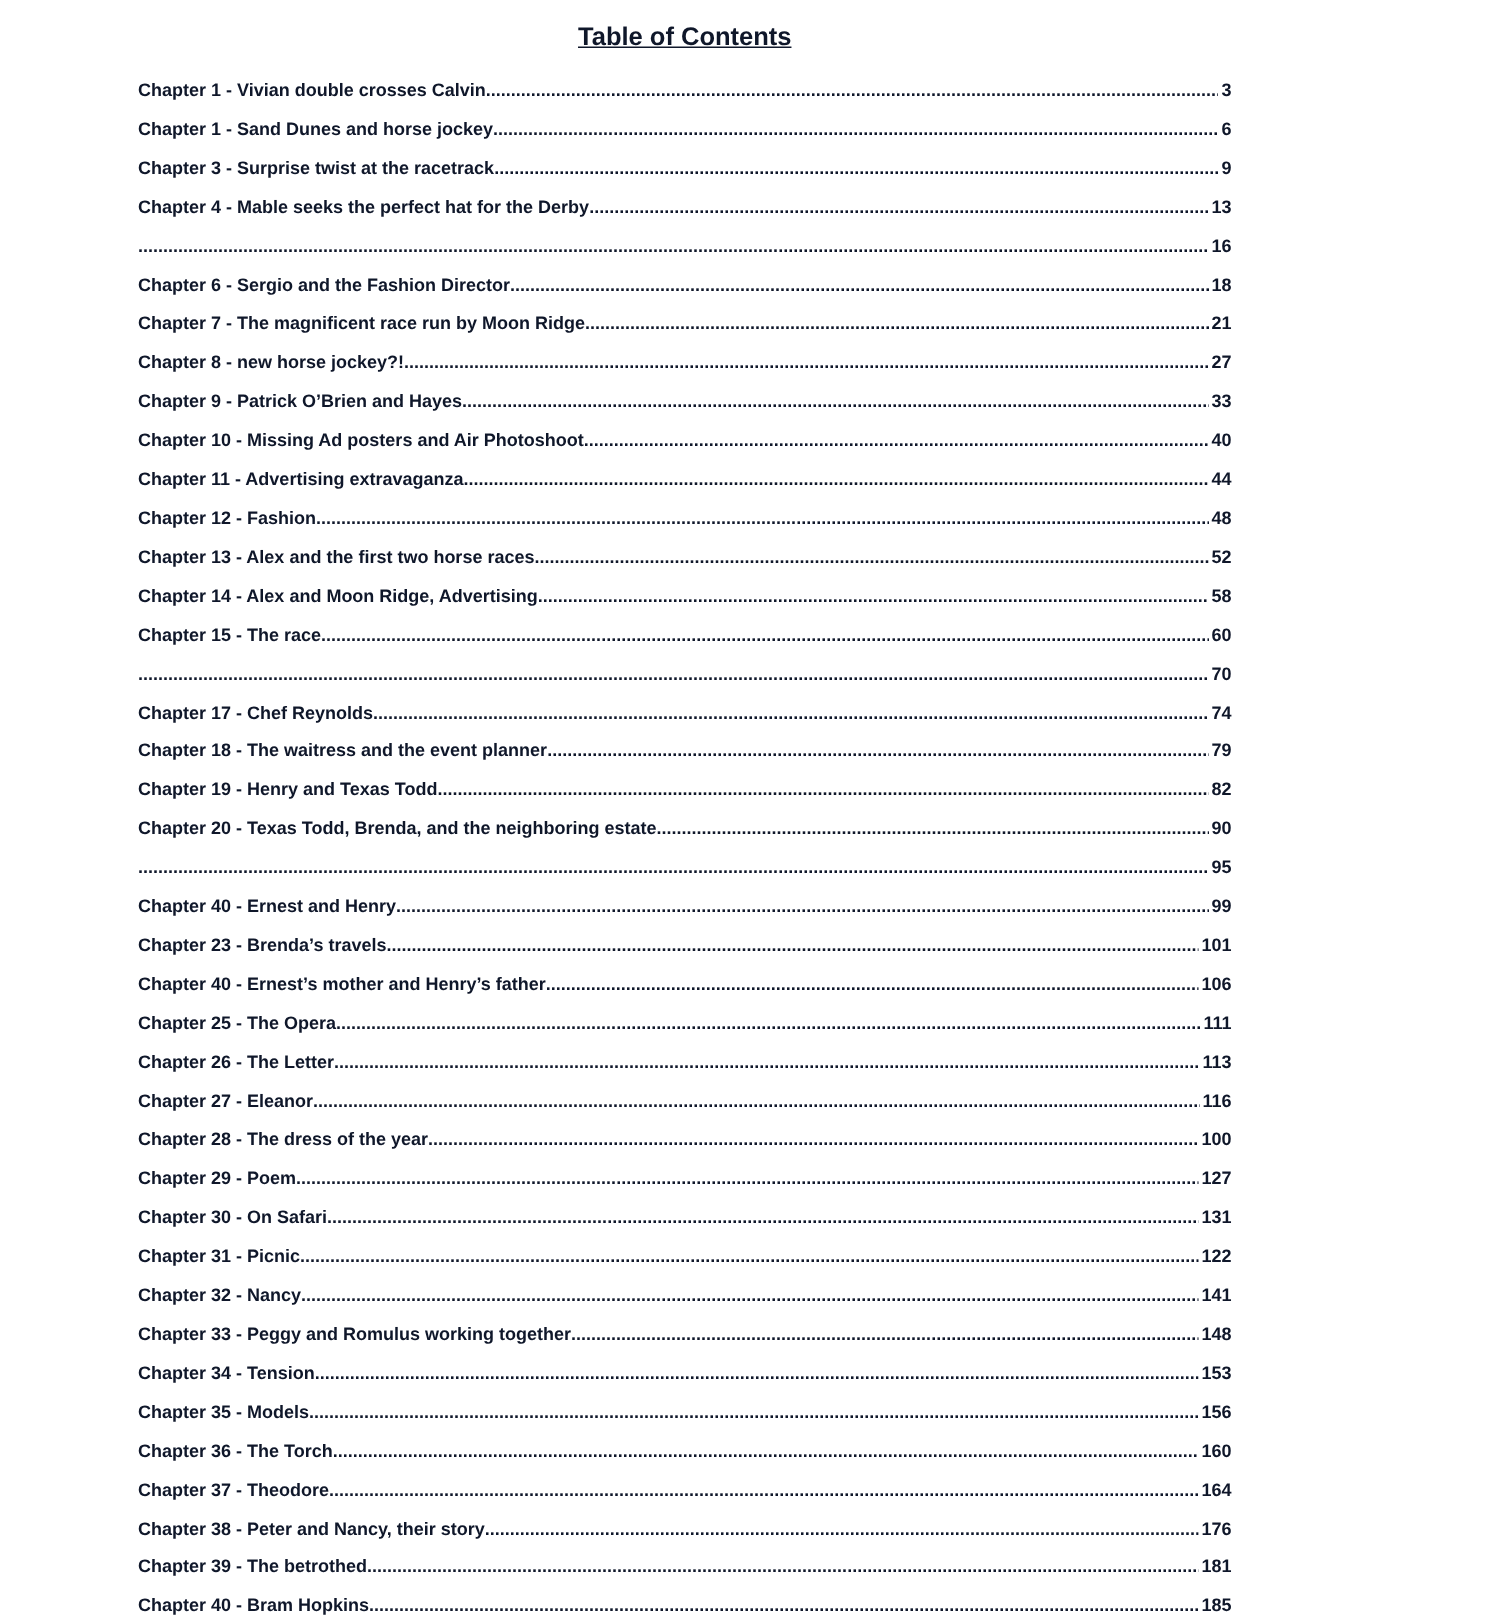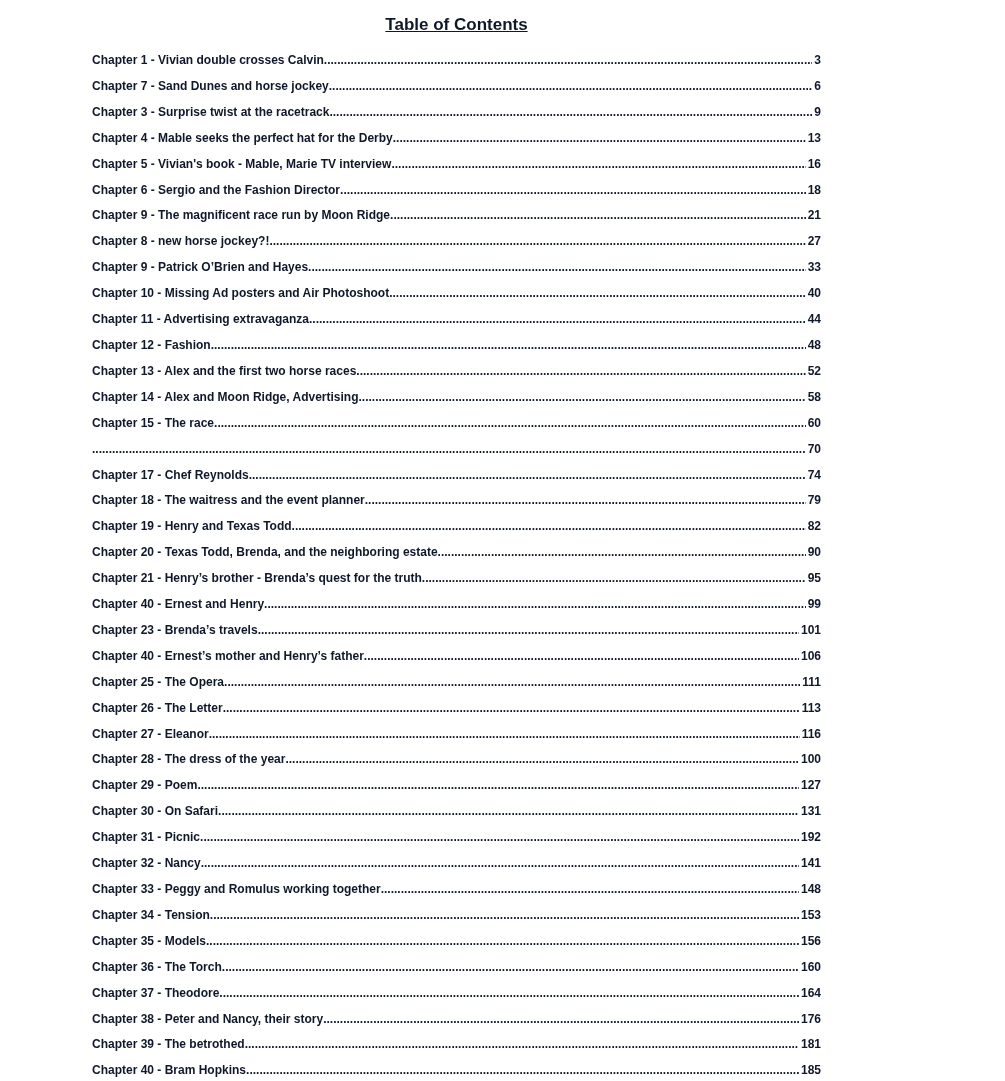--- a/index.html
+++ b/index.html
@@ -55,51 +55,50 @@
 <div class="doc">
   <h1 class="title">Table of Contents</h1>
   <div class="toc">
   <div class="row">
     <span class="label">Chapter 1 - Vivian double crosses Calvin</span>
     <span class="dots">............................................................................................................................................................................................................................................................................................................</span>
     <span class="pagenum">3</span>
   </div>
 
   <div class="row">
-    <span class="label">Chapter 7 - Sand Dunes and horse jockey</span>
+    <span class="label">Chapter 1 - Sand Dunes and horse jockey</span>
     <span class="dots">............................................................................................................................................................................................................................................................................................................</span>
     <span class="pagenum">6</span>
   </div>
 
   <div class="row">
     <span class="label">Chapter 3 - Surprise twist at the racetrack</span>
     <span class="dots">............................................................................................................................................................................................................................................................................................................</span>
     <span class="pagenum">9</span>
   </div>
 
   <div class="row">
     <span class="label">Chapter 4 - Mable seeks the perfect hat for the Derby</span>
     <span class="dots">............................................................................................................................................................................................................................................................................................................</span>
     <span class="pagenum">13</span>
   </div>
 
   <div class="row">
-    <span class="label">Chapter 5 - Vivian's book - Mable, Marie TV interview</span>
     <span class="dots">............................................................................................................................................................................................................................................................................................................</span>
     <span class="pagenum">16</span>
   </div>
 
   <div class="row">
     <span class="label">Chapter 6 - Sergio and the Fashion Director</span>
     <span class="dots">............................................................................................................................................................................................................................................................................................................</span>
     <span class="pagenum">18</span>
   </div>
 
   <div class="row">
-    <span class="label">Chapter 9 - The magnificent race run by Moon Ridge</span>
+    <span class="label">Chapter 7 - The magnificent race run by Moon Ridge</span>
     <span class="dots">............................................................................................................................................................................................................................................................................................................</span>
     <span class="pagenum">21</span>
   </div>
 
   <div class="row">
     <span class="label">Chapter 8 - new horse jockey?!</span>
     <span class="dots">............................................................................................................................................................................................................................................................................................................</span>
     <span class="pagenum">27</span>
   </div>
 
@@ -168,21 +167,20 @@
     <span class="pagenum">82</span>
   </div>
 
   <div class="row">
     <span class="label">Chapter 20 - Texas Todd, Brenda, and the neighboring estate</span>
     <span class="dots">............................................................................................................................................................................................................................................................................................................</span>
     <span class="pagenum">90</span>
   </div>
 
   <div class="row">
-    <span class="label">Chapter 21 - Henry’s brother - Brenda’s quest for the truth</span>
     <span class="dots">............................................................................................................................................................................................................................................................................................................</span>
     <span class="pagenum">95</span>
   </div>
 
   <div class="row">
     <span class="label">Chapter 40 - Ernest and Henry</span>
     <span class="dots">............................................................................................................................................................................................................................................................................................................</span>
     <span class="pagenum">99</span>
   </div>
 
@@ -230,21 +228,21 @@
 
   <div class="row">
     <span class="label">Chapter 30 - On Safari</span>
     <span class="dots">............................................................................................................................................................................................................................................................................................................</span>
     <span class="pagenum">131</span>
   </div>
 
   <div class="row">
     <span class="label">Chapter 31 - Picnic</span>
     <span class="dots">............................................................................................................................................................................................................................................................................................................</span>
-    <span class="pagenum">192</span>
+    <span class="pagenum">122</span>
   </div>
 
   <div class="row">
     <span class="label">Chapter 32 - Nancy</span>
     <span class="dots">............................................................................................................................................................................................................................................................................................................</span>
     <span class="pagenum">141</span>
   </div>
 
   <div class="row">
     <span class="label">Chapter 33 - Peggy and Romulus working together</span>

